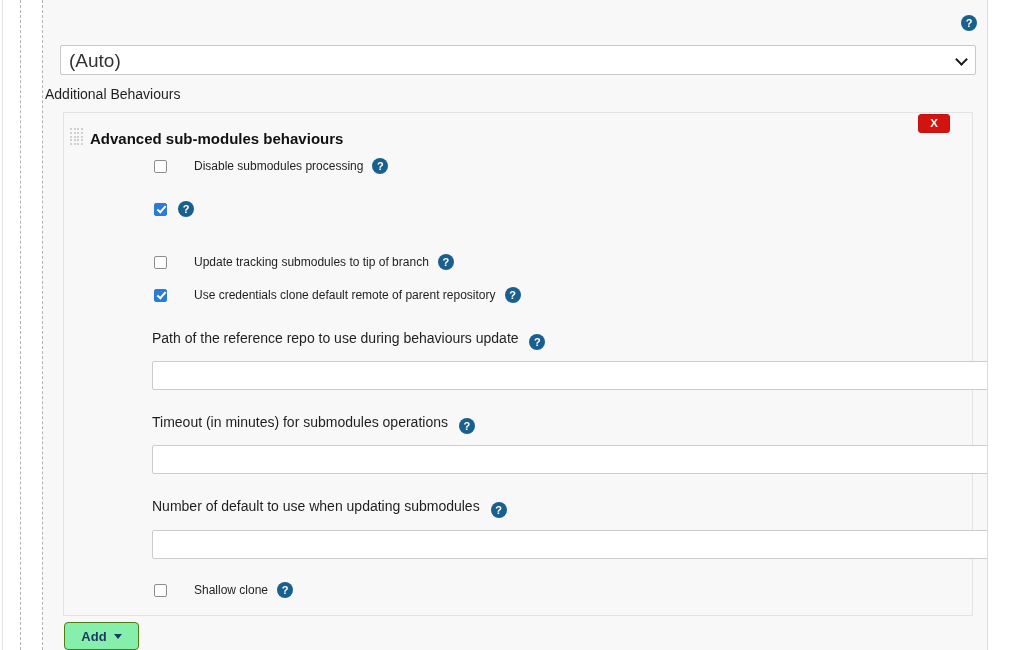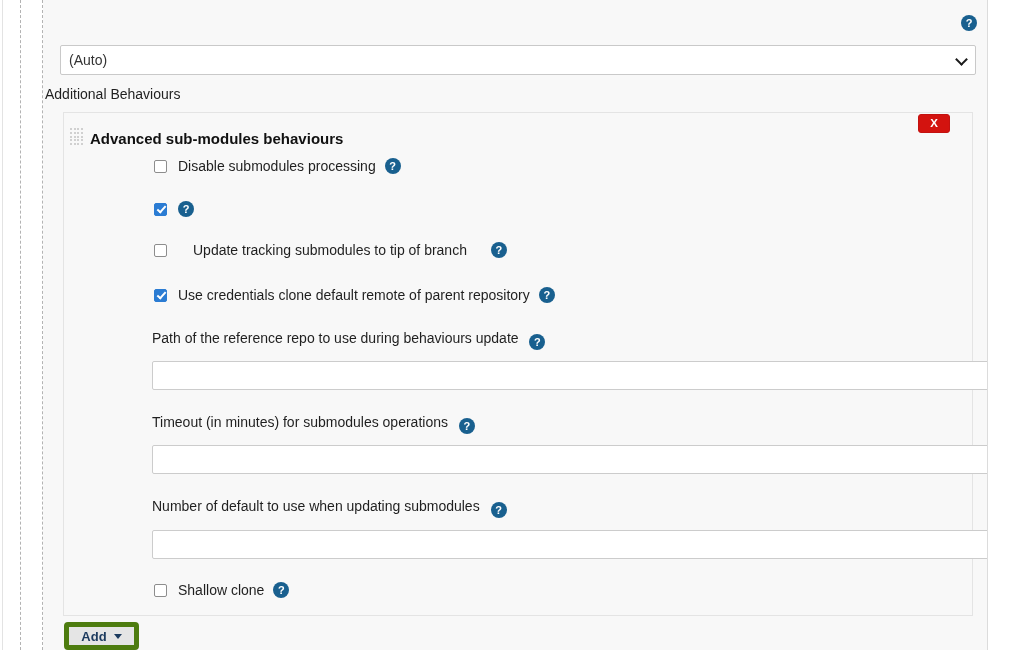--- a/index.html
+++ b/index.html
@@ -114,21 +114,21 @@
     position: relative;
     width: 916px;
     height: 30px;
   }
   select.repo-select {
     width: 100%;
     height: 30px;
     box-sizing: border-box;
     padding: 2px 26px 2px 8px;
     font-family: "Liberation Sans", sans-serif;
-    font-size: 14px;
+    font-size: 19px;
     color: #333333;
     background: #ffffff;
     border: 1px solid #c9c9c9;
     border-radius: 2px;
     -webkit-appearance: none;
     appearance: none;
     outline: none;
   }
   .select-caret {
     position: absolute;
@@ -242,23 +242,24 @@
     position: absolute;
     left: 3.5px;
     top: 0.5px;
     width: 3px;
     height: 7px;
     border-right: 2px solid #ffffff;
     border-bottom: 2px solid #ffffff;
     transform: rotate(42deg);
   }
   .cb-label {
-    font-size: 14px;
+    font-size: 12px;
     color: #1f1f1f;
     margin-right: 9px;
+    margin-left: 16px;
   }
 
   
   .panel-field-label {
     position: absolute;
     left: 88px;
     font-size: 14px;
     color: #1f1f1f;
     white-space: nowrap;
   }
@@ -281,22 +282,22 @@
   }
 
   
   .add-button {
     position: absolute;
     left: 64px;
     top: 622px;
     width: 75px;
     height: 28px;
     box-sizing: border-box;
-    background: #e5e5e5;
-    border: 5px solid #4d7c0f;
+    background: #86efac;
+    border: 1px solid #4d7c0f;
     border-radius: 4px;
     color: #1c3a5e;
     font-family: "Liberation Sans", sans-serif;
     font-size: 13px;
     font-weight: bold;
     cursor: pointer;
     display: flex;
     align-items: center;
     justify-content: center;
     gap: 7px;
@@ -372,21 +373,21 @@
       <input type="checkbox" class="cbox" style="">
       <span class="cb-label">Disable submodules processing</span>
       <span class="help-icon">?</span>
     </div>
 
     <div class="cb-row" style="top:88px;">
       <input type="checkbox" class="cbox" checked="" style="">
       <span class="help-icon">?</span>
     </div>
 
-    <div class="cb-row" style="top:129px;gap:15px;">
+    <div class="cb-row" style="top:141px;">
       <input type="checkbox" class="cbox" style="">
       <span class="cb-label">Update tracking submodules to tip of branch</span>
       <span class="help-icon">?</span>
     </div>
 
     <div class="cb-row" style="top:174px;">
       <input type="checkbox" class="cbox" checked="" style="">
       <span class="cb-label">Use credentials clone default remote of parent repository</span>
       <span class="help-icon">?</span>
     </div>

